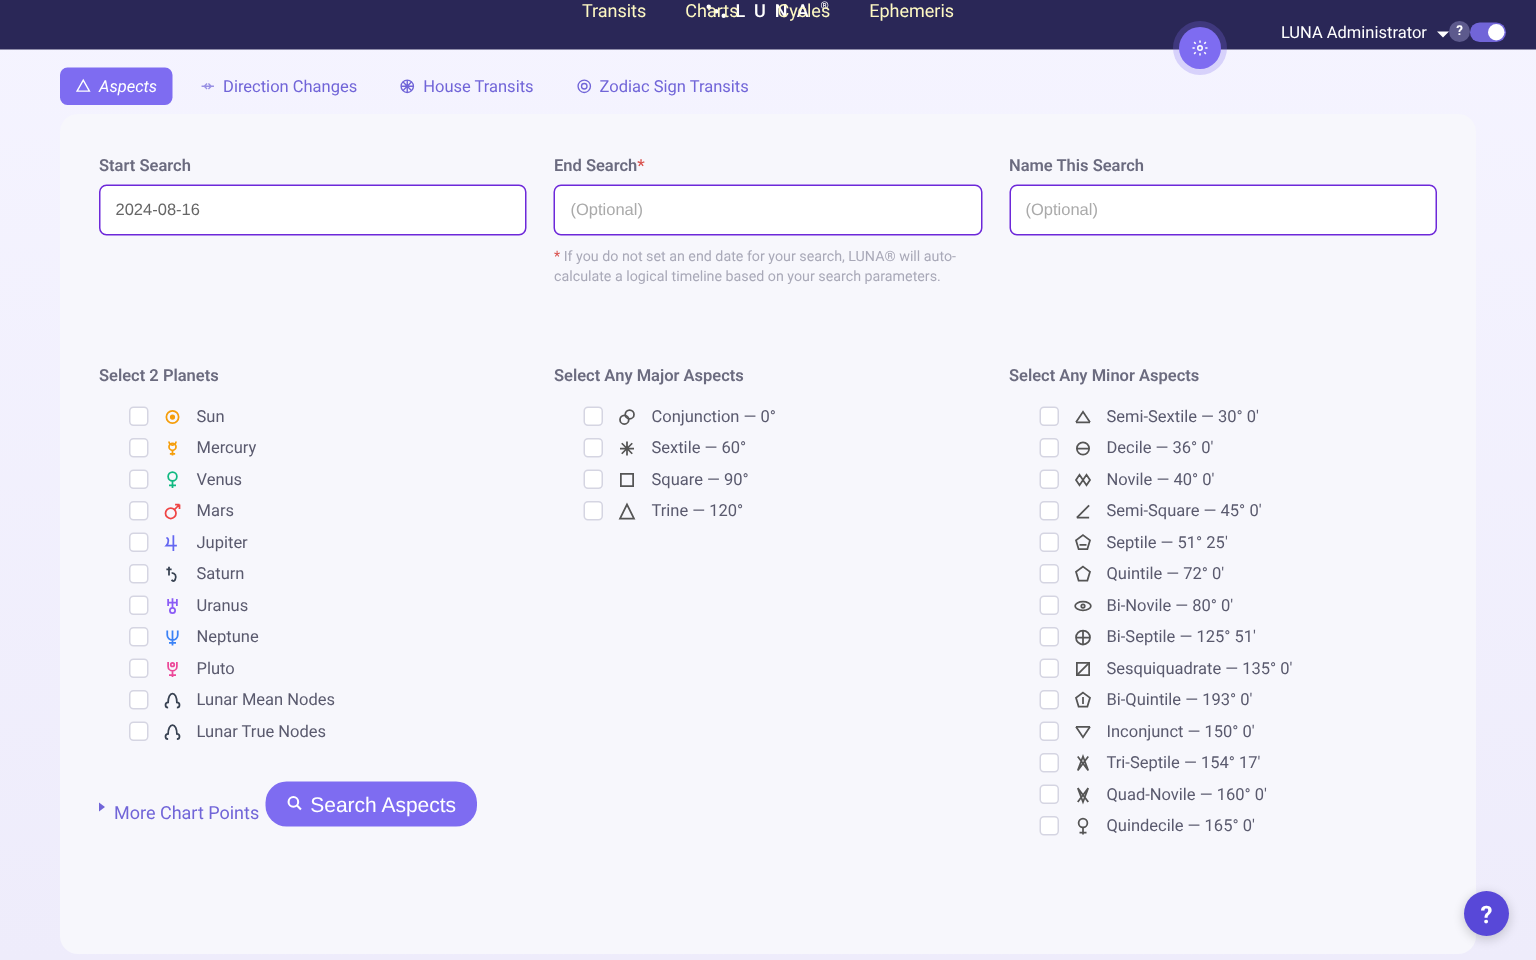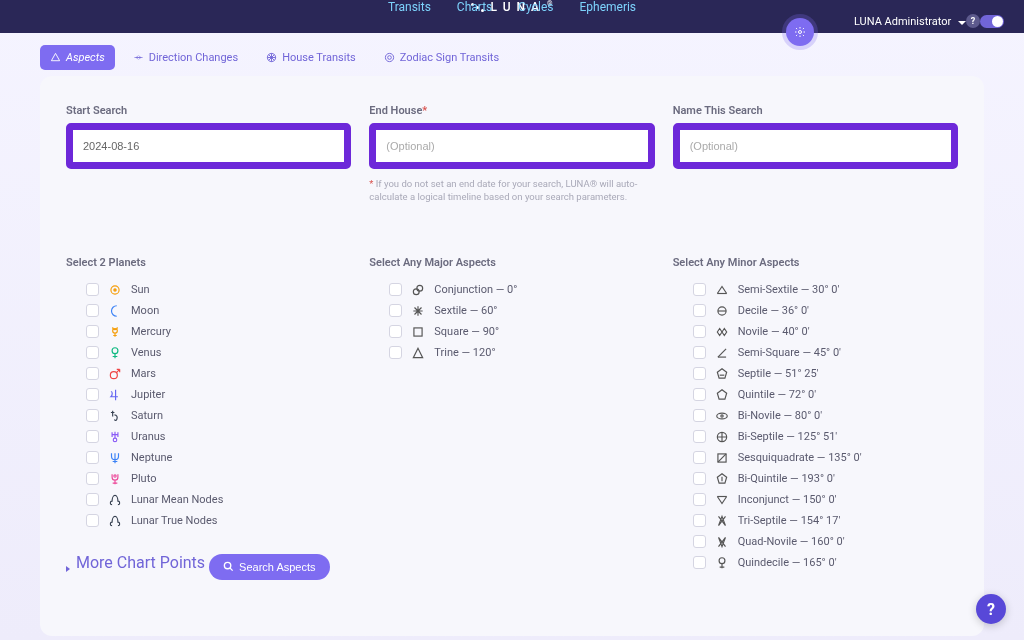--- a/index.html
+++ b/index.html
@@ -38,21 +38,21 @@
 .logo-dots .d2 { transform: translateY(3px); }
 .logo-reg { font-size: 7px; letter-spacing: 0; margin-left: -4px; position: relative; top: -3px; }
 .nav {
   position: absolute;
   left: 50%;
   transform: translateX(-50%);
   display: flex;
   gap: 26px;
   font-size: 12px;
 }
-.nav a { color: #7dd3fc; text-decoration: none; cursor: pointer; }
+.nav a { color: #fef9c3; text-decoration: none; cursor: pointer; }
 .header-right {
   margin-left: auto;
   display: flex;
   align-items: center;
   font-size: 11px;
 }
 .caret-down {
   display: inline-block;
   width: 0; height: 0;
   border-left: 4px solid transparent;
@@ -99,21 +99,21 @@
   height: 560px;
 }
 .row { display: flex; gap: 18px; }
 .col { flex: 1; }
 .label {
   font-size: 11px; color: #6b6b7f; font-weight: 600;
   display: block; margin-bottom: 6px;
 }
 .req { color: #d9534f; }
 .input {
-  width: 100%; height: 16px; border: 7px solid #6d28d9;
+  width: 100%; height: 16px; border: 1px solid #6d28d9;
   border-radius: 5px; background: #fff; padding: 16px 10px;
   font-size: 11px; color: #666;
 }
 .input::placeholder { color: #aaa; }
 .help-text {
   font-size: 9.5px; color: #a9a9b8; margin-top: 8px; line-height: 1.4;
 }
 .help-text .req { color: #d9534f; }
 .section { margin-top: 52px; }
 .section-title {
@@ -129,30 +129,30 @@
   width: 13px; height: 13px; border: 1.5px solid #d5d5e2;
   border-radius: 3px; background: #fff; cursor: pointer;
   flex-shrink: 0;
 }
 .glyph {
   width: 14px; height: 14px; display: flex;
   align-items: center; justify-content: center; flex-shrink: 0;
 }
 .glyph svg { width: 14px; height: 14px; }
 .more-link {
-  color: #7165d8; font-size: 16px; margin-top: 4px;
-  display: inline-flex; align-items: flex-end; gap: 2px; cursor: pointer;
+  color: #7165d8; font-size: 12px; margin-top: 4px;
+  display: inline-flex; align-items: flex-start; gap: 2px; cursor: pointer;
 }
 .more-link::before {
   content: ''; border-top: 3px solid transparent; border-bottom: 3px solid transparent;
   border-left: 4px solid #7165d8; display: inline-block; margin-right: 4px;
 }
 .search-btn {
   background: #7e6cf1; color: #fff; border: none;
-  border-radius: 14px; padding: 7px 14px; font-size: 11px;
+  border-radius: 14px; padding: 7px 14px; font-size: 14px;
   display: inline-flex; align-items: center; gap: 5px;
   cursor: pointer; margin-top: 26px;
 }
 .help-fab {
   position: fixed; right: 18px; bottom: 16px;
   width: 30px; height: 30px; border-radius: 50%;
   background: #5848d8; color: #fff; font-size: 16px; font-weight: bold;
   display: flex; align-items: center; justify-content: center;
   cursor: pointer; box-shadow: 0 2px 8px rgba(0,0,0,0.2);
 }
@@ -224,21 +224,21 @@
 
 <div class="card">
 
   <div class="row">
     <div class="col">
       <label class="label">Start Search</label>
       <input class="input" value="2024-08-16" style="">
     </div>
     <div class="col">
       <label class="label">
-        <span>End House</span><span class="req">*</span>
+        <span>End Search</span><span class="req">*</span>
       </label>
       <input class="input" placeholder="(Optional)" style="">
       <div class="help-text">
         <span class="req">*</span> <span>If you do not set an end date for your search, LUNA® will auto-calculate a logical timeline based on your search parameters.</span>
       </div>
     </div>
     <div class="col">
       <label class="label">Name This Search</label>
       <input class="input" placeholder="(Optional)" style="">
     </div>
@@ -251,29 +251,20 @@
       <div class="option-list" id="planet-list">
           <div class="option">
             <span class="cb"></span>
             <span class="glyph">
               <svg viewBox="0 0 24 24" fill="none" stroke="#f59e0b" stroke-width="2">
                 <circle cx="12" cy="12" r="7"></circle>
                 <circle cx="12" cy="12" r="2" fill="#f59e0b"></circle>
               </svg>
             </span>
             <span>Sun</span>
-          </div>
-          <div class="option">
-            <span class="cb"></span>
-            <span class="glyph">
-              <svg viewBox="0 0 24 24" fill="none" stroke="#3b82f6" stroke-width="2">
-                <path d="M15 3a9 9 0 1 0 0 18 7 7 0 0 1 0-18z"></path>
-              </svg>
-            </span>
-            <span>Moon</span>
           </div>
           <div class="option">
             <span class="cb"></span>
             <span class="glyph">
               <svg viewBox="0 0 24 24" fill="none" stroke="#f59e0b" stroke-width="2">
                 <circle cx="12" cy="10" r="4"></circle>
                 <path d="M12 14v6M9 18h6M8 4a4 4 0 0 0 8 0"></path>
               </svg>
             </span>
             <span>Mercury</span>

